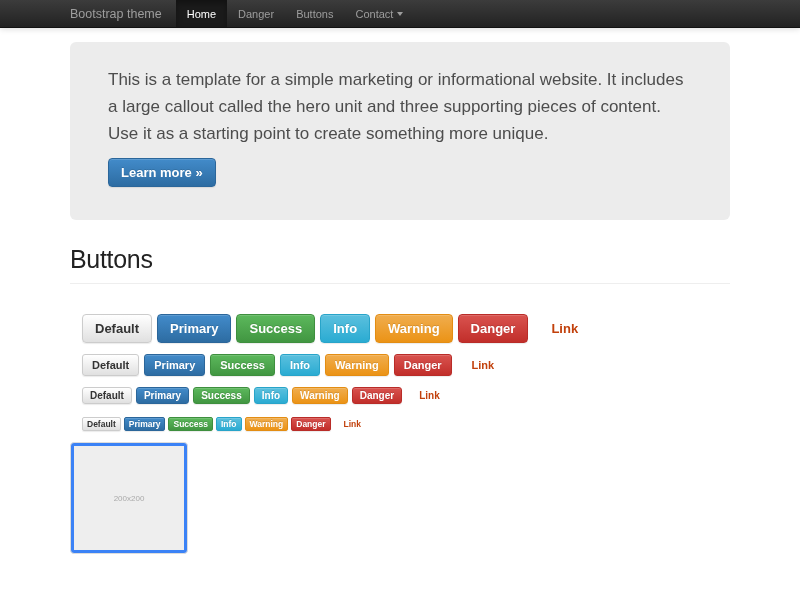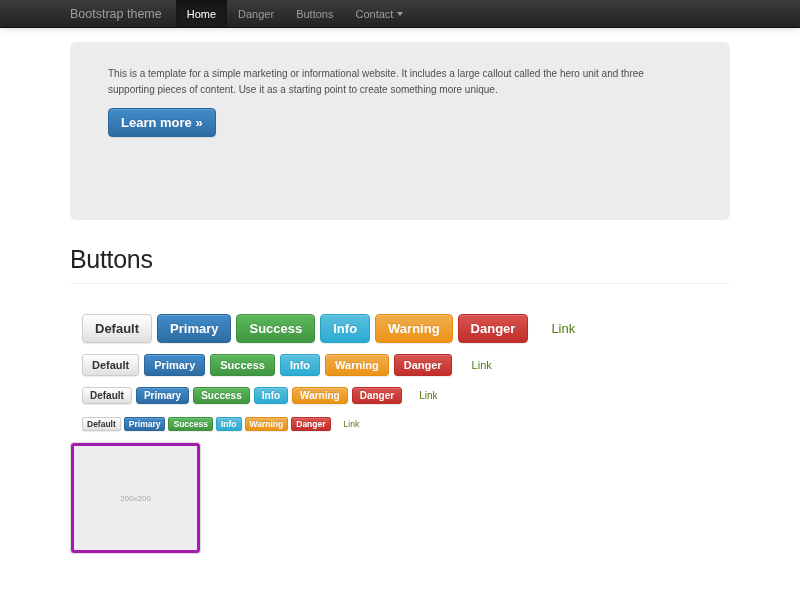--- a/index.html
+++ b/index.html
@@ -71,21 +71,21 @@
   }
   .jumbotron h1 {
     font-size: 38px;
     font-weight: 500;
     color: #333;
     line-height: 1.05;
     margin-bottom: 12px;
     letter-spacing: -0.5px;
   }
   .jumbotron p {
-    font-size: 10px;
+    font-size: 17px;
     color: #4d4d4d;
     line-height: 1.6;
     margin-bottom: 10px;
     max-width: 600px;
   }
 
   
   .btn {
     display: inline-block;
     border: 1px solid transparent;
@@ -103,21 +103,21 @@
     color: #333;
     text-shadow: none;
   }
   .btn-primary { background: linear-gradient(to bottom, #428bca 0%, #2d6ca2 100%); border-color: #2b669a; }
   .btn-success { background: linear-gradient(to bottom, #5cb85c 0%, #419641 100%); border-color: #3e8f3e; }
   .btn-info    { background: linear-gradient(to bottom, #5bc0de 0%, #2aabd2 100%); border-color: #28a4c9; }
   .btn-warning { background: linear-gradient(to bottom, #f0ad4e 0%, #eb9316 100%); border-color: #e38d13; }
   .btn-danger  { background: linear-gradient(to bottom, #d9534f 0%, #c12e2a 100%); border-color: #b92c28; }
   .btn-link {
     background: none; border: none; box-shadow: none;
-    color: #4d7c0f; font-weight: normal; text-shadow: none;
+    color: #c2410c; font-weight: bold; text-shadow: none;
   }
 
   .btn-lg { font-size: 13px; padding: 6px 12px; border-radius: 4px; }
   .btn-md { font-size: 11px; padding: 4px 9px;  border-radius: 3px; }
   .btn-sm { font-size: 10px; padding: 2px 7px;  border-radius: 3px; }
   .btn-xs { font-size: 8.5px; padding: 1px 4px; border-radius: 2px; }
 
   .btn-row { margin-bottom: 11px; display: flex; align-items: center; padding-left: 12px; }
   .btn-row.row-lg .btn { margin-right: 5px; }
   .btn-row.row-md .btn { margin-right: 5px; }
@@ -136,23 +136,23 @@
   .page-header h1 {
     font-size: 25px;
     font-weight: 500;
     color: #222;
     letter-spacing: -0.3px;
   }
   .page-header.thumbs { margin-top: 14px; margin-bottom: 12px; }
 
   
   .thumbnail {
-    width: 131px;
+    width: 118px;
     height: 112px;
-    background: #a21caf;
+    background: #3b82f6;
     border: 1px solid #ddd;
     border-radius: 4px;
     padding: 3px;
   }
   .thumb-placeholder {
     width: 100%; height: 100%;
     background: #eee;
     display: flex;
     align-items: center;
     justify-content: center;

